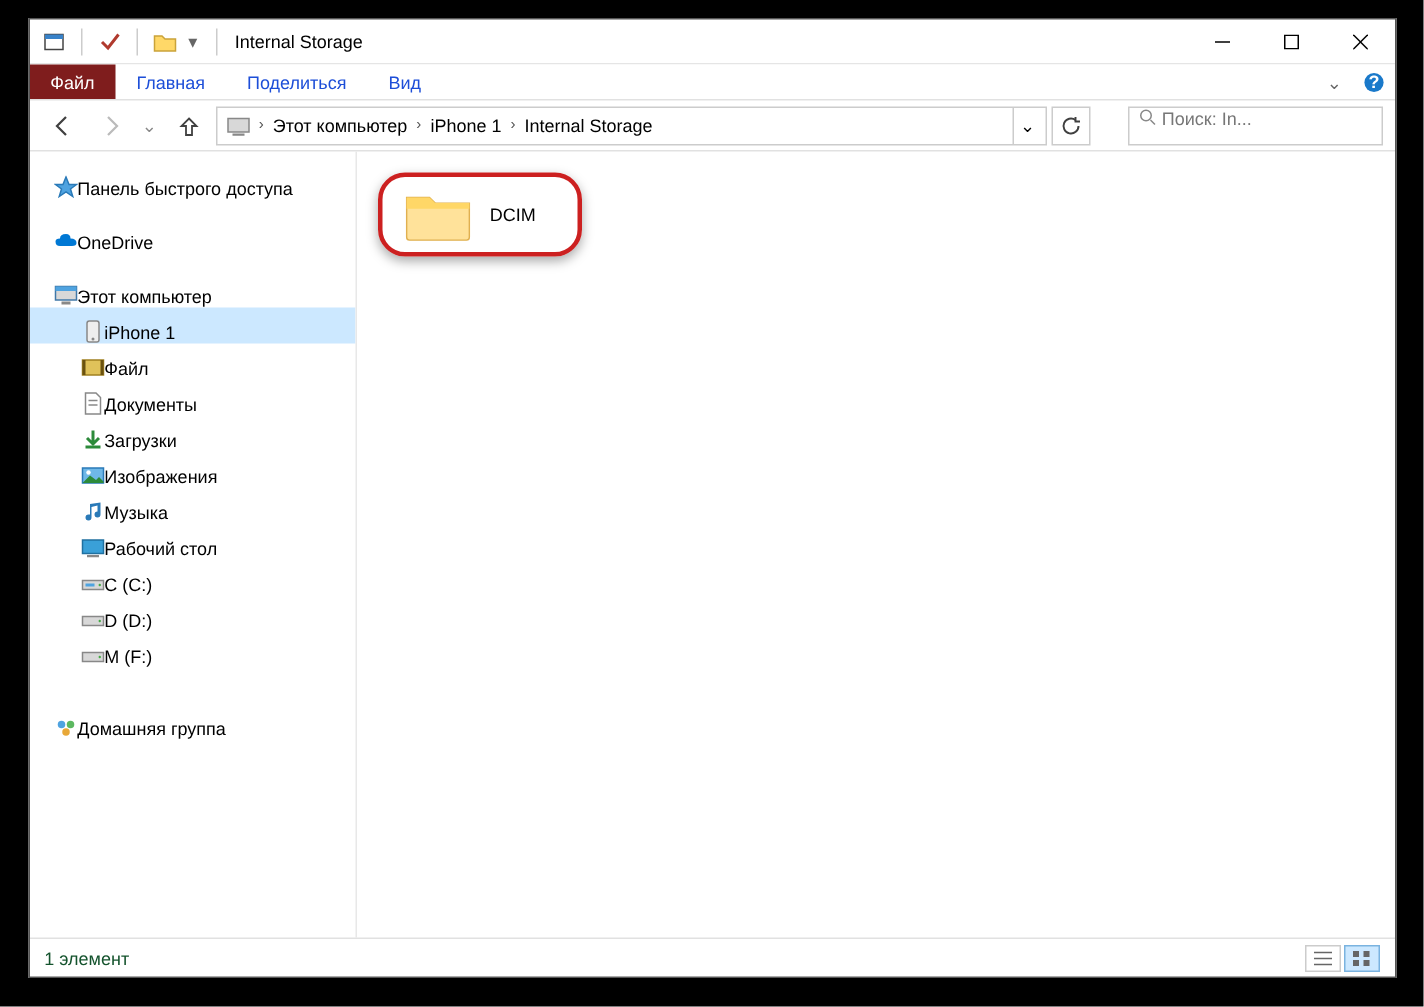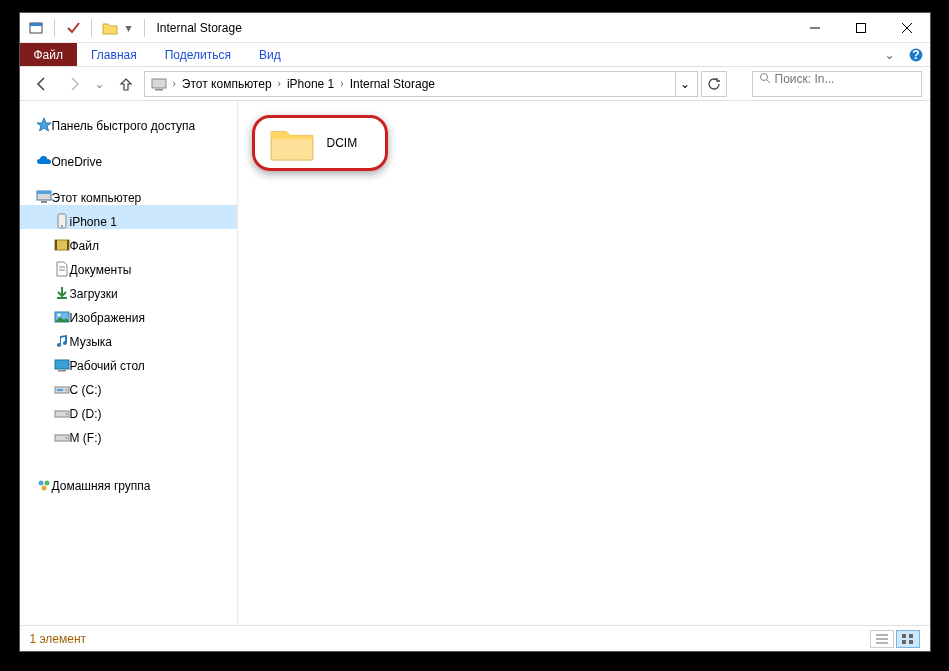--- a/index.html
+++ b/index.html
@@ -31,21 +31,21 @@
 .search-icon{margin-right:4px}
 .body{flex:1;display:flex;min-height:0}
 .sidebar{width:218px;border-right:1px solid #e8e8e8;padding:8px 0;overflow:auto}
 .tree-item{display:flex;align-items:flex-end;height:24px;padding-left:16px;cursor:pointer;gap:0}
 .tree-item.l2{padding-left:34px}
 .tree-item.selected{background:#cce8ff}
 .tree-gap{height:12px}
 .content{flex:1;padding:14px;position:relative}
 .folder-item{display:inline-flex;align-items:center;gap:12px;border:3px solid #cc2020;border-radius:18px;padding:6px 28px 6px 14px;box-shadow:0 3px 8px rgba(0,0,0,.35);cursor:pointer}
 .folder-glyph{width:46px;height:38px}
-.status{height:26px;border-top:1px solid #e1e1e1;display:flex;align-items:center;padding:0 10px;color:#a16207;gap:8px}
+.status{height:26px;border-top:1px solid #e1e1e1;display:flex;align-items:center;padding:0 10px;color:#14532d;gap:8px}
 .status-spacer{flex:1}
 .view-toggle{display:flex;gap:2px}
 .view-btn{width:24px;height:18px;border:1px solid #ccc;display:flex;align-items:center;justify-content:center;cursor:pointer}
 .view-btn.active{background:#cce8ff;border-color:#7ab3e0}
 svg{display:block}
 .ic{width:16px;height:16px}
 </style>
 </head>
 <body>
 

